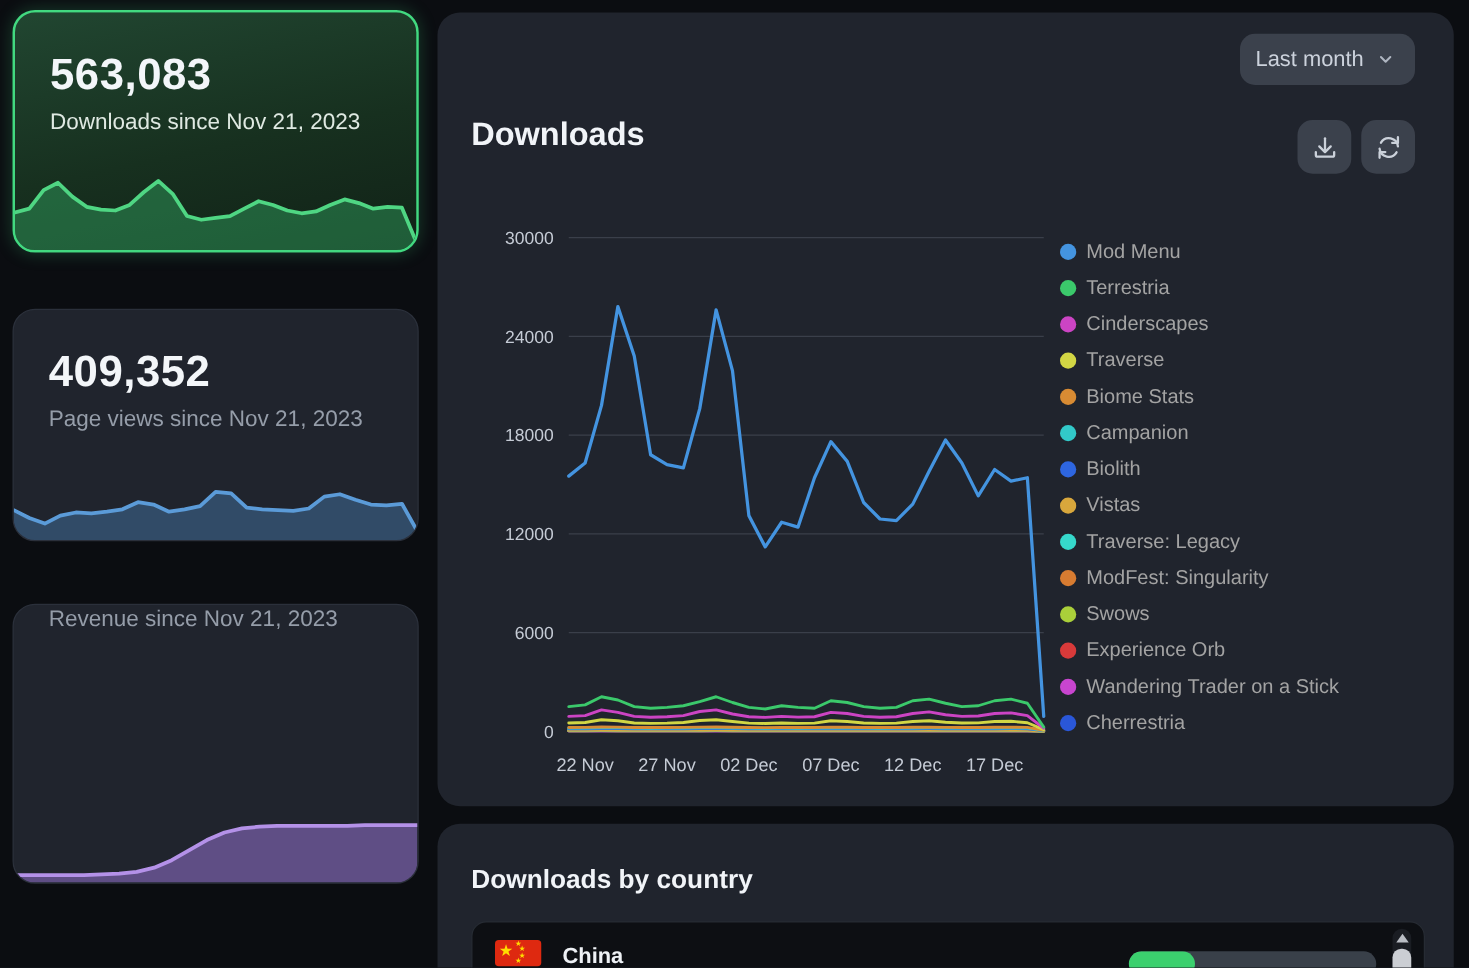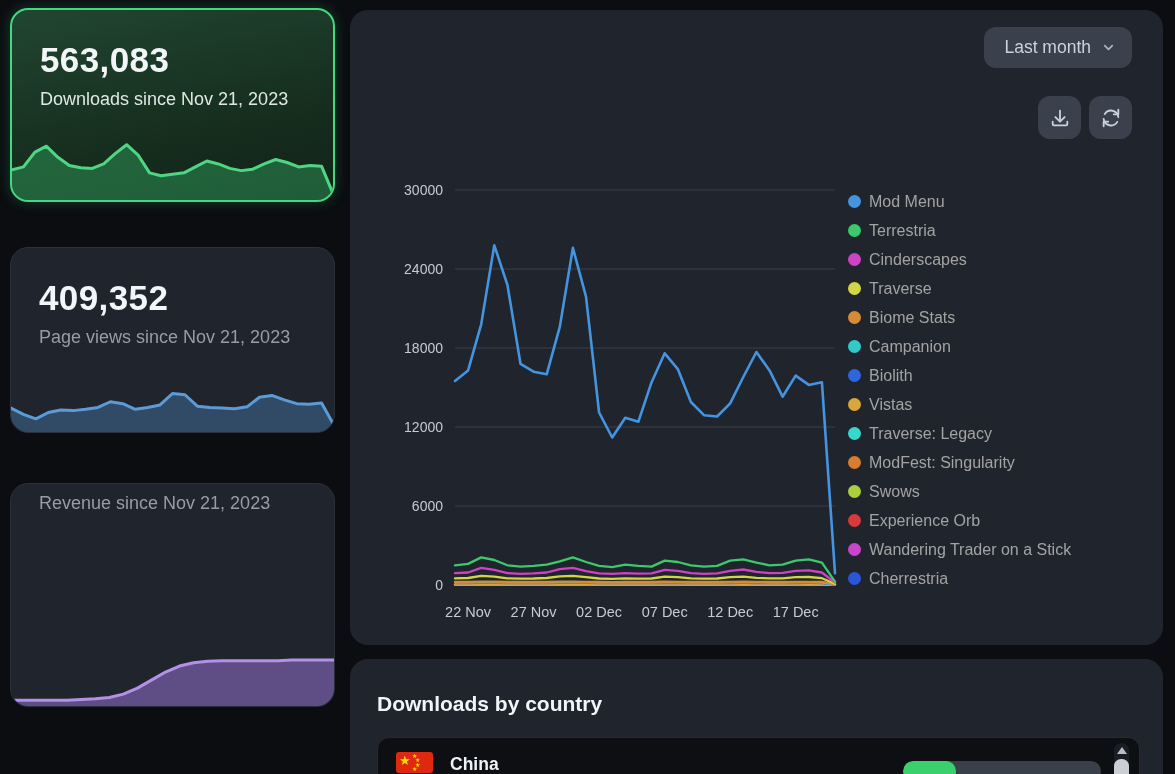--- a/index.html
+++ b/index.html
@@ -9,32 +9,32 @@
   
   .stat-card{position:absolute;left:10px;width:325px;border-radius:18px;
     background:#20242d;border:1px solid #2b303b;overflow:hidden;cursor:pointer}
   #card-downloads{top:8px;height:194px;
     background:linear-gradient(168deg,#214631 0%,#17301f 55%,#112217 100%);
     border:2px solid #42d980;box-shadow:0 0 14px rgba(63,217,126,.25)}
   #card-pageviews{top:247px;height:186px}
   #card-revenue{top:483px;height:224px}
   .stat-value{margin:30px 28px 6px;font-size:35px;font-weight:bold;
     color:#f3f6f9;letter-spacing:.4px}
-  .stat-label{margin:8px 28px;font-size:18px;line-height:1.32;color:#959da9;max-width:275px}
+  .stat-label{margin:0 28px;font-size:18px;line-height:1.32;color:#959da9;max-width:275px}
   #card-downloads .stat-label{color:#dfe9e2}
   .spark{position:absolute;left:0;bottom:0;width:100%;display:block}
   #spark-downloads{height:84px}
   #spark-pageviews{height:72px}
   #spark-revenue{height:76px}
 
   
   .panel{position:absolute;left:350px;width:813px;background:#20242d;border-radius:18px}
   #panel-downloads{top:10px;height:635px}
   #panel-country{top:659px;height:140px}
-  .range-select{position:absolute;top:17px;right:31px;height:41px;padding:0 16px 0 20px;
+  .range-select{position:absolute;top:17px;right:31px;height:41px;padding:0 16px 0 12px;
     border-radius:12px;background:#3b414c;border:none;display:flex;align-items:center;
     gap:10px;font-family:inherit;font-size:17.5px;color:#ccd2dc;cursor:pointer}
   .panel-title{position:absolute;left:27px;top:82px;font-size:26px;font-weight:bold;color:#f1f4f8}
   .icon-btn{position:absolute;top:86px;width:43px;height:43px;border-radius:12px;
     background:#3b414c;border:none;display:flex;align-items:center;justify-content:center;cursor:pointer}
   #btn-export{right:82px}
   #btn-refresh{right:31px}
   #main-chart-svg{position:absolute;left:40px;top:150px}
   .legend{position:absolute;left:498px;top:177px;display:flex;flex-direction:column}
   .legend-item{display:flex;align-items:center;gap:8px;height:29px;cursor:pointer}
@@ -99,20 +99,21 @@
 
 <section class="panel" id="panel-downloads">
 
   <button class="range-select">
     <span>Last month</span>
     <svg width="15" height="15" viewBox="0 0 24 24" fill="none" stroke="#aeb5c0" stroke-width="2.6" stroke-linecap="round" stroke-linejoin="round">
       <path d="M6 9l6 6 6-6"></path>
     </svg>
   </button>
 
+  <h2 class="panel-title">Downloads</h2>
 
   <button class="icon-btn" id="btn-export">
     <svg width="22" height="22" viewBox="0 0 24 24" fill="none" stroke="#cbd1da" stroke-width="2" stroke-linecap="round" stroke-linejoin="round">
       <path d="M12 4v11"></path>
         <path d="M7 11l5 5 5-5"></path>
         <path d="M4 16v2.5A1.5 1.5 0 0 0 5.5 20h13a1.5 1.5 0 0 0 1.5-1.5V16"></path>
     </svg>
   </button>
   <button class="icon-btn" id="btn-refresh">
     <svg width="22" height="22" viewBox="0 0 24 24" fill="none" stroke="#cbd1da" stroke-width="2" stroke-linecap="round" stroke-linejoin="round">

